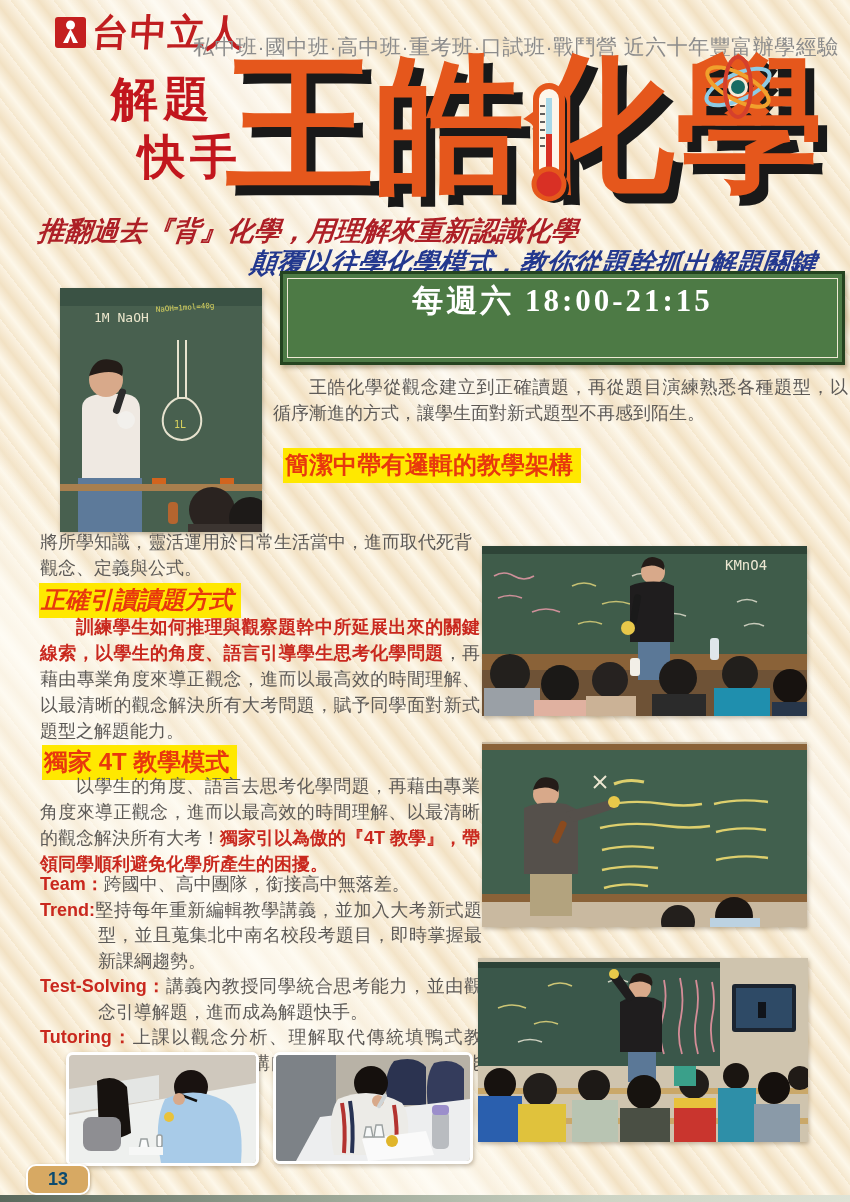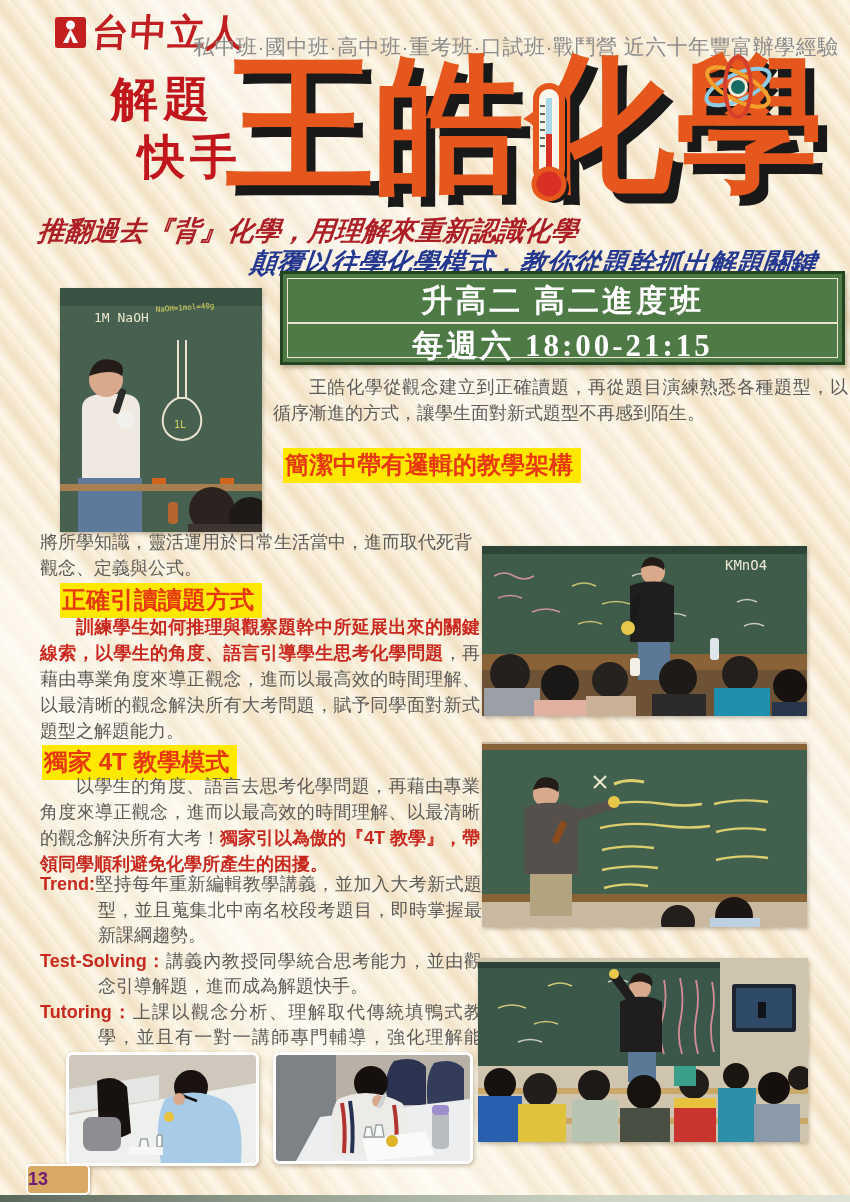--- a/index.html
+++ b/index.html
@@ -39,37 +39,37 @@
               font-family:"Liberation Serif", serif;font-weight:800;letter-spacing:3px;white-space:nowrap;}
   .course-row1{font-size:31px;border-bottom:2px solid #e8e4d2;}
   .course-row2{font-size:31px;}
   
   .body-text{font-size:18px;line-height:26px;color:#5d5a57;text-align:justify;}
   .indent{text-indent:2em;}
   .red{color:#c9281e;font-weight:700;}
   .heading{display:inline-block;background:#ffe800;color:#e8380d;font-size:24px;font-weight:800;
            padding:1px 8px 2px 2px;white-space:nowrap;}
   .h1pos{left:283px;top:448px;}
-  .h2pos{left:60px;top:583px;}
+  .h2pos{left:39px;top:583px;font-style:italic;}
   .h3pos{left:42px;top:745px;}
   .s1a{left:283px;top:478px;width:565px;}
   .s1b{left:40px;top:529px;width:432px;}
   .s2p{left:40px;top:614px;width:440px;}
   .s3p{left:40px;top:773px;width:440px;}
   .t4{left:40px;top:872px;width:442px;}
   .t4-item{font-size:18px;line-height:25.5px;color:#5d5a57;padding-left:58px;text-indent:-58px;text-align:justify;}
   .t4-label{color:#c9281e;font-weight:800;font-family:"Liberation Sans", sans-serif;}
   
   .photo{position:absolute;box-shadow:1px 2px 4px rgba(90,70,40,.35);}
   .photo svg{display:block;}
   .framed{border:3px solid #fff;border-radius:7px;overflow:hidden;}
   
   .badge{left:26px;top:1164px;width:64px;height:31px;background:#d7a963;border:2px solid #ffffff;
-         border-radius:5px;box-sizing:border-box;display:flex;align-items:center;
-         color:#701a75;font-weight:800;font-size:18px;box-shadow:1px 1px 3px rgba(120,90,40,.4);}
+         border-radius:10px;box-sizing:border-box;display:flex;align-items:center;justify-content:center;
+         color:#0c4a6e;font-weight:800;font-size:18px;box-shadow:1px 1px 3px rgba(120,90,40,.4);}
   .bottom-strip{left:0;top:1195px;width:850px;height:7px;
          background:linear-gradient(90deg,#5a685c 0%,#8e9a8a 30%,#cdd4c4 70%,#dfe3d6 100%);}
   .chalk{font-family:"DejaVu Sans Mono", monospace;}
 </style>
 </head>
 <body>
 
 <div class="page">
 
   <div class="abs logo-box">
@@ -144,21 +144,20 @@
 
       <circle cx="152" cy="222" r="23" fill="#2a2320"></circle>
       <circle cx="190" cy="230" r="21" fill="#1d1a18"></circle>
       <rect x="128" y="236" width="74" height="8" fill="#3c3531"></rect>
       <rect x="108" y="214" width="10" height="22" rx="4" fill="#b5652f"></rect>
     </svg>
   </div>
 
   <div class="abs course-box">
     <div class="course-inner">
-      <div class="course-row course-row1">升高二 高二進度班</div>
       <div class="course-row course-row2">每週六 18:00-21:15</div>
     </div>
   </div>
 
   <div class="abs body-text indent" style="left:273px;top:374px;width:575px;">王皓化學從觀念建立到正確讀題，再從題目演練熟悉各種題型，以循序漸進的方式，讓學生面對新式題型不再感到陌生。</div>
 
   <div class="abs heading h1pos">簡潔中帶有邏輯的教學架構</div>
   <div class="abs body-text s1b">將所學知識，靈活運用於日常生活當中，進而取代死背觀念、定義與公式。</div>
 
   <div class="photo" style="left:482px;top:510px;margin-top:36px;">
@@ -251,20 +250,21 @@
       <circle cx="196" cy="180" r="17" fill="#231f1c"></circle>
       <circle cx="252" cy="174" r="19" fill="#1b1613"></circle>
       <rect x="228" y="176" width="50" height="9" fill="#bcd2e2"></rect>
     </svg>
   </div>
 
   <div class="abs heading h3pos">獨家 4T 教學模式</div>
   <div class="abs body-text indent s3p"><span>以學生的角度、語言去思考化學問題，再藉由專業角度來導正觀念，進而以最高效的時間理解、以最清晰的觀念解決所有大考！</span><span class="red">獨家引以為傲的『4T 教學』，帶領同學順利避免化學所產生的困擾。</span></div>
 
   <div class="abs t4">
+    <div class="t4-item"><span class="t4-label">Team：</span><span>跨國中、高中團隊，銜接高中無落差。</span></div>
     <div class="t4-item"><span class="t4-label">Trend:</span><span>堅持每年重新編輯教學講義，並加入大考新式題型，並且蒐集北中南名校段考題目，即時掌握最新課綱趨勢。</span></div>
     <div class="t4-item"><span class="t4-label">Test-Solving：</span><span>講義內教授同學統合思考能力，並由觀念引導解題，進而成為解題快手。</span></div>
     <div class="t4-item"><span class="t4-label">Tutoring：</span><span>上課以觀念分析、理解取代傳統填鴨式教學，並且有一對一講師專門輔導，強化理解能力。</span></div>
   </div>
 
   <div class="photo" style="left:478px;top:958px;">
     <svg width="330" height="184" viewBox="0 0 330 184">
       <rect width="330" height="184" fill="#cfc4ae"></rect>
       <rect x="0" y="8" width="242" height="100" fill="#3a574a"></rect>
       <rect x="0" y="4" width="242" height="6" fill="#2c4237"></rect>

